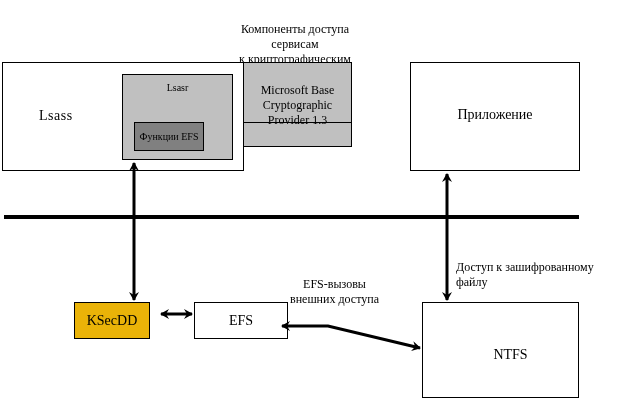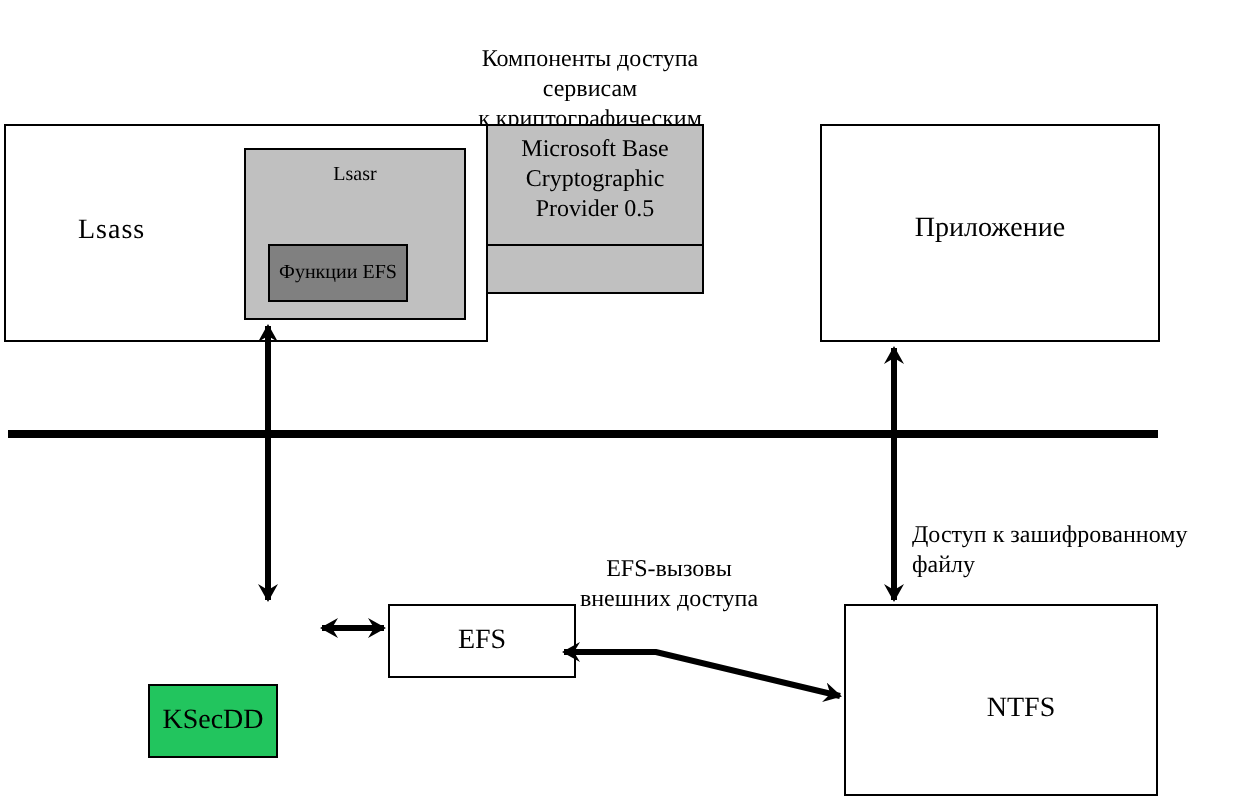--- a/index.html
+++ b/index.html
@@ -17,40 +17,40 @@
   <div>Компоненты доступа</div>
   <div>сервисам</div>
   <div>к криптографическим</div>
 </div>
 
 <div class="box" style="left:2px; top:62px; width:242px; height:109px; background:#fff; justify-content:flex-start;">
   <span style="margin-left:36px; margin-top:-2px; font-size:14px; letter-spacing:0.5px;">Lsass</span>
 </div>
 
 <div class="box" style="left:243px; top:62px; width:109px; height:85px; background:#c0c0c0; display:block;">
-  <div style="height:60px; border-bottom:1px solid #000; box-sizing:border-box; padding-top:4px; font-size:12px; line-height:15px;">
+  <div style="height:60px; border-bottom:1px solid #000; box-sizing:border-box; padding-top:20px; font-size:12px; line-height:15px;">
     <div>Microsoft Base</div>
     <div>Cryptographic</div>
-    <div>Provider 0.5</div>
+    <div>Provider 1.3</div>
   </div>
 </div>
 
 <div class="box" style="left:122px; top:74px; width:111px; height:86px; background:#c0c0c0; display:block;">
   <div style="margin-top:7px; font-size:10px;">Lsasr</div>
 </div>
 
 <div class="box" style="left:134px; top:122px; width:70px; height:29px; background:#808080;">
   <span style="font-size:10px;">Функции EFS</span>
 </div>
 
 <div class="box" style="left:410px; top:62px; width:170px; height:109px; background:#fff;">
   <span style="font-size:14px; margin-top:-4px;">Приложение</span>
 </div>
 
-<div class="box" style="left:74px; top:302px; width:65px; height:37px; background:#22c55e;margin-top:40px;">
+<div class="box" style="left:74px; top:302px; width:76px; height:37px; background:#eab308;">
   <span style="font-size:14px;">KSecDD</span>
 </div>
 
 <div class="box" style="left:194px; top:302px; width:94px; height:37px; background:#fff;">
   <span style="font-size:14px;">EFS</span>
 </div>
 
 <div class="box" style="left:422px; top:302px; width:157px; height:96px; background:#fff;">
   <span style="font-size:14px; margin-top:10px;margin-left:20px;">NTFS</span>
 </div>

